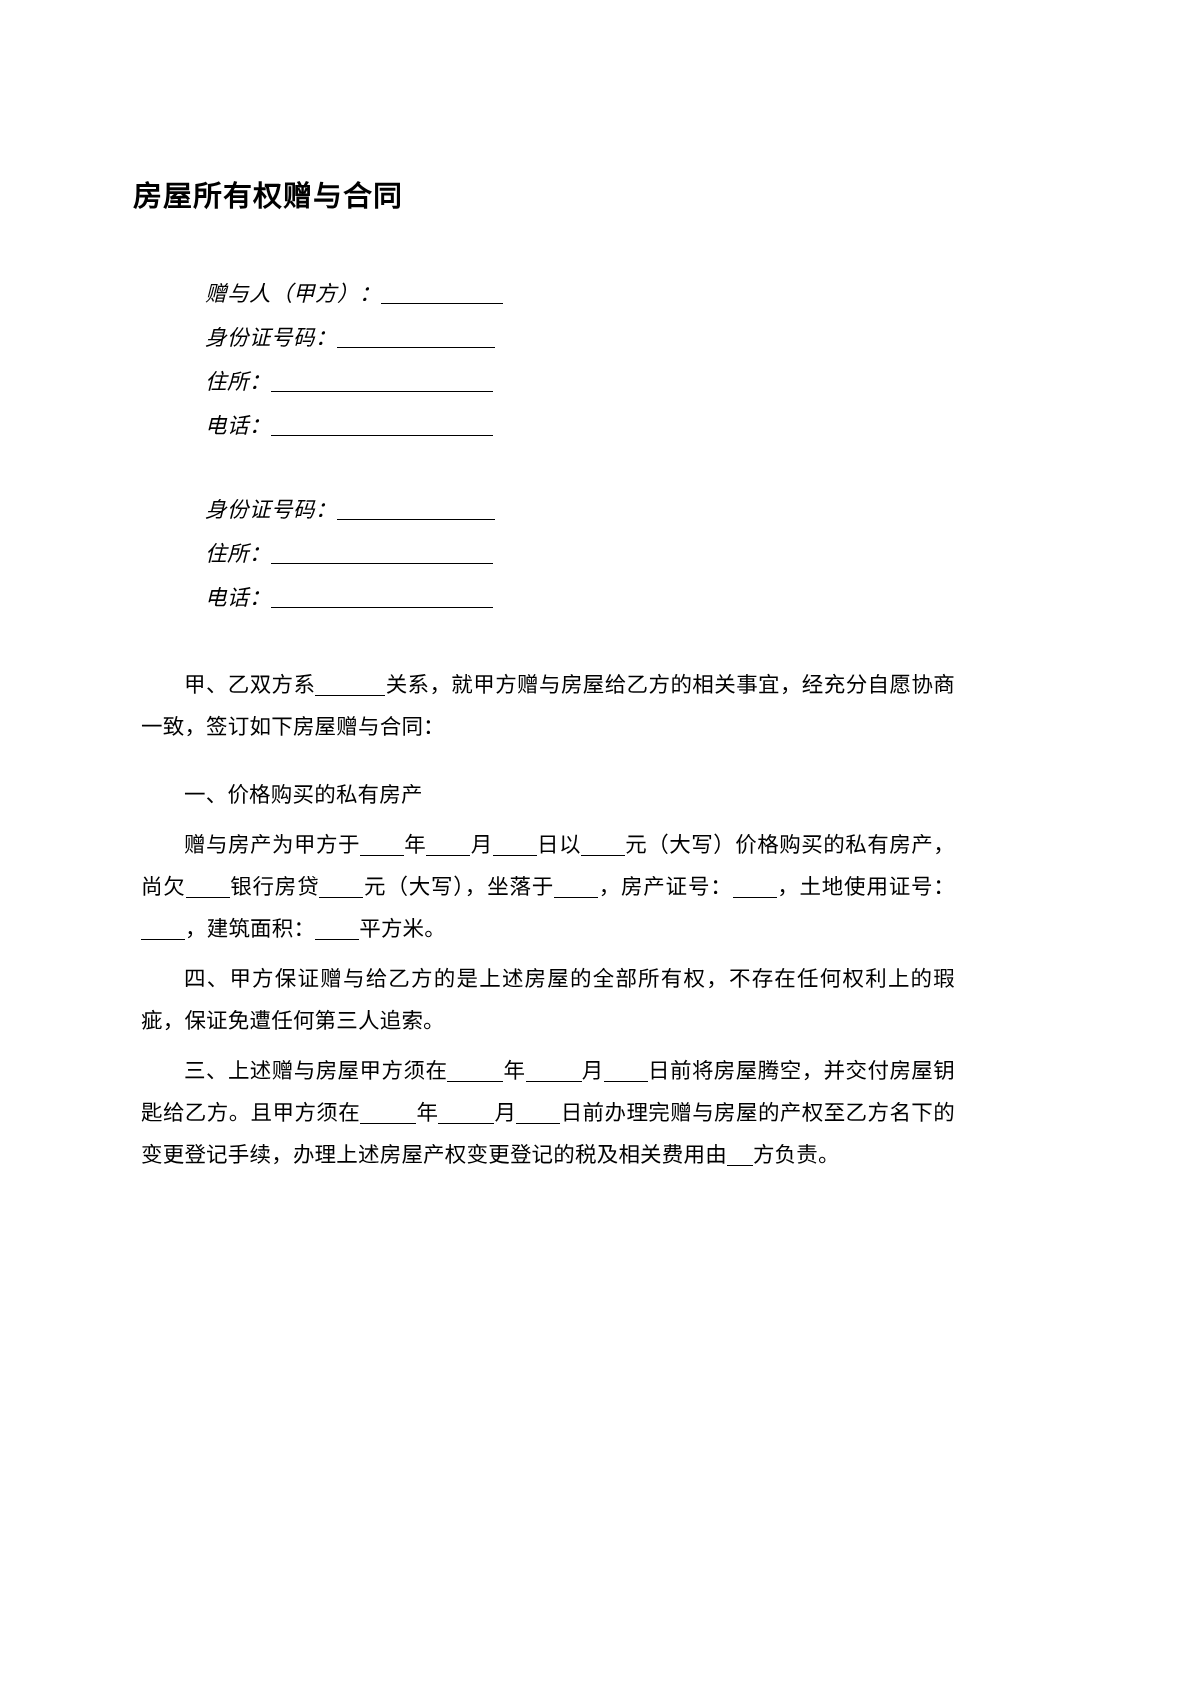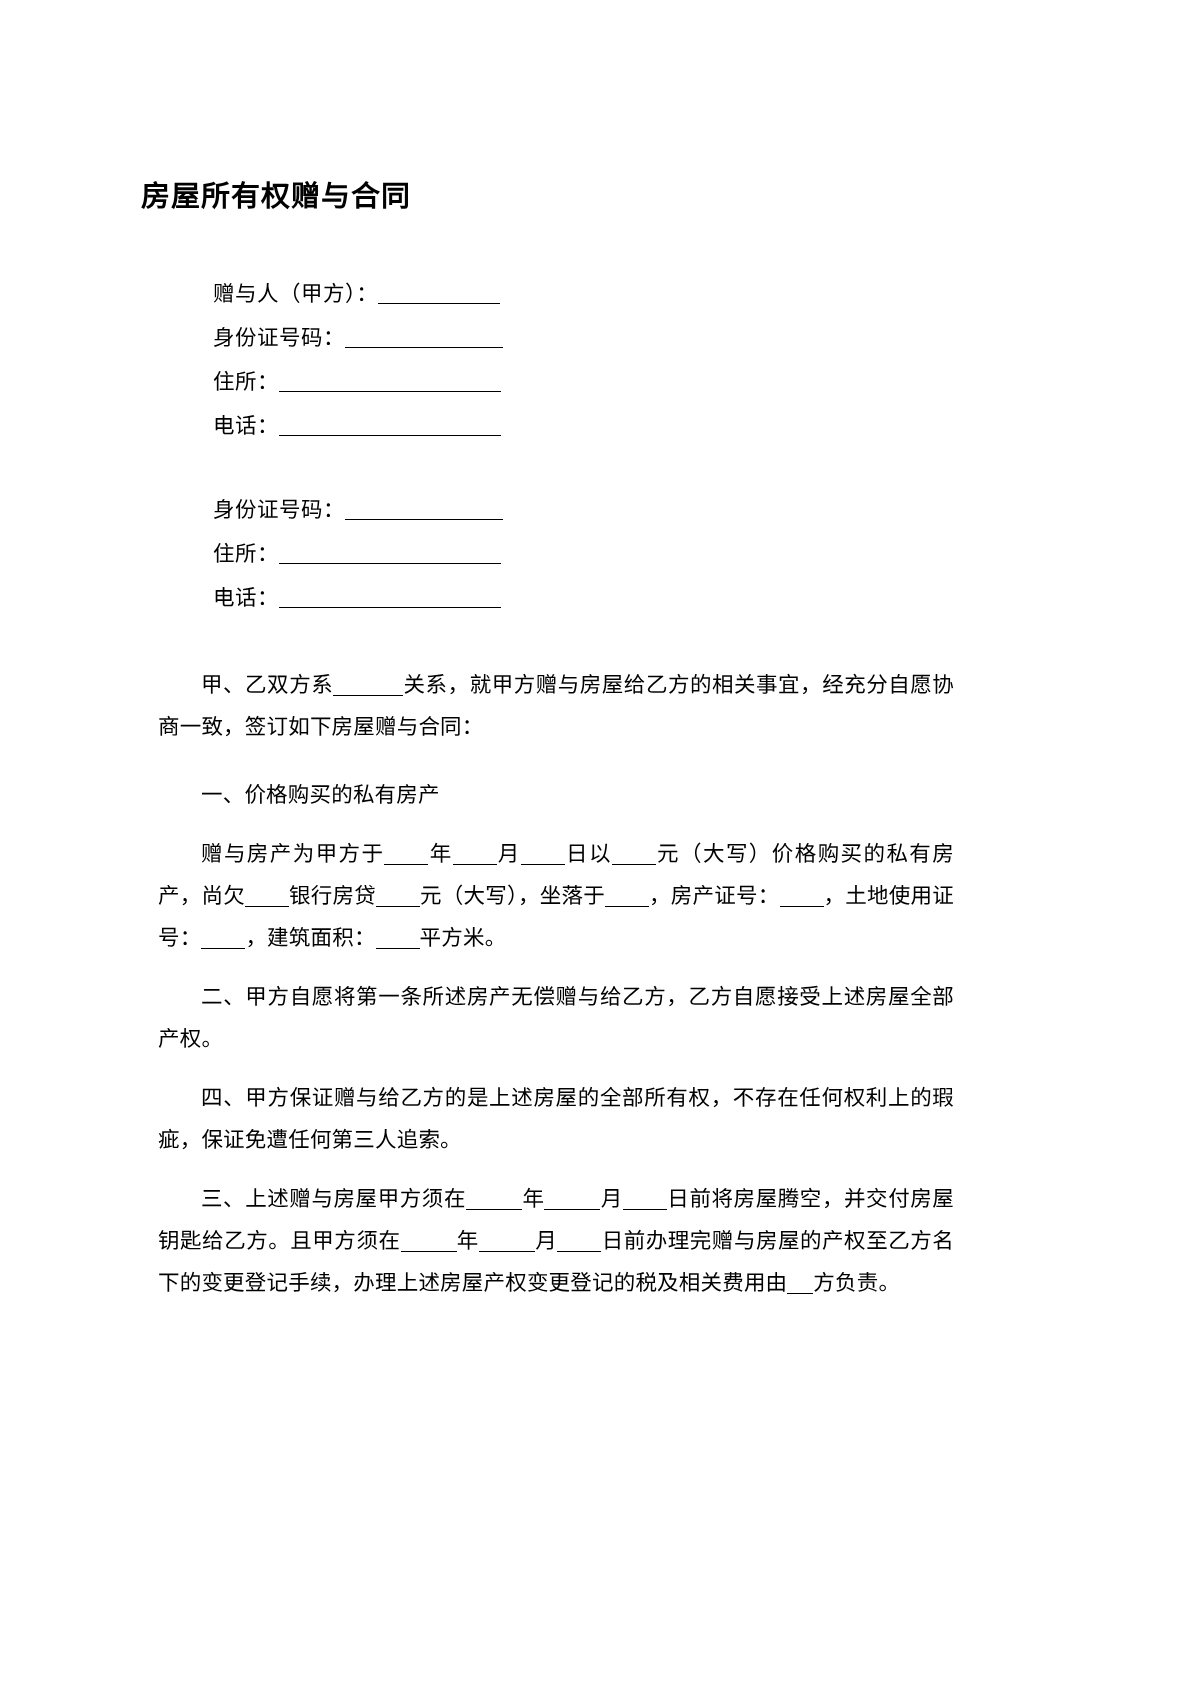--- a/index.html
+++ b/index.html
@@ -17,21 +17,21 @@
     width: 1190px;
     height: 1683px;
     margin: 0 auto;
     background: #ffffff;
     box-sizing: border-box;
     padding: 0;
     overflow: hidden;
   }
   .content {
     position: absolute;
-    left: 141px;
+    left: 133px;
     top: 0;
     width: 830px;
   }
   
   .doc-title {
     font-family: "DejaVu Sans", "Liberation Sans", sans-serif;
     font-weight: bold;
     font-size: 29px;
     line-height: 1.3;
     letter-spacing: 1px;
@@ -45,41 +45,42 @@
     padding-left: 72px;
   }
   .party-block.second {
     margin-top: 40px;
   }
   .party-line {
     font-size: 21.5px;
     line-height: 44px;
     white-space: nowrap;
     letter-spacing: 0.5px;
+    font-style: italic;
   }
   .party-line .lbl {
     display: inline;
   }
   .blank {
     display: inline-block;
     border-bottom: 1.6px solid #000;
     vertical-align: -3px;
     height: 0;
   }
   .blank.w1 { width: 122px; }   
   .blank.w2 { width: 158px; }   
   .blank.w3 { width: 222px; }   
 
   
   .para {
     font-size: 21.5px;
     line-height: 42px;
     text-align: justify;
     text-justify: inter-ideograph;
-    margin: 17px;
+    margin: 8px;
     letter-spacing: 0.2px;
   }
   .para.indent {
     text-indent: 2em;
   }
   .gap-before-body { margin-top: 44px; }
   .gap-section     { margin-top: 26px; }
 
   
   .u {
@@ -135,21 +136,20 @@
         <span class="lbl">电话：</span><span class="blank w3"></span>
       </div>
     </div>
 
     <p class="para indent gap-before-body"><span>甲、乙双方系</span><span class="u xl"></span><span>关系，就甲方赠与房屋给乙方的相关事宜，经充分自愿协商一致，签订如下房屋赠与合同：</span></p>
 
     <p class="para indent gap-section"><span>一、价格购买的私有房产</span></p>
 
     <p class="para indent"><span>赠与房产为甲方于</span><span class="u m"></span><span>年</span><span class="u m"></span><span>月</span><span class="u m"></span><span>日以</span><span class="u m"></span><span>元（大写）价格购买的私有房产，尚欠</span><span class="u m"></span><span>银行房贷</span><span class="u m"></span><span>元（大写），坐落于</span><span class="u m"></span><span>，房产证号：</span><span class="u m"></span><span>，土地使用证号：</span><span class="u m"></span><span>，建筑面积：</span><span class="u m"></span><span>平方米。</span></p>
 
-    <p class="para indent"><span>二、甲方自愿将第一条所述房产无偿赠与给乙方，乙方自愿接受上述房屋全部产权。</span></p>
 
     <p class="para indent"><span>四、甲方保证赠与给乙方的是上述房屋的全部所有权，不存在任何权利上的瑕疵，保证免遭任何第三人追索。</span></p>
 
     <p class="para indent"><span>三、上述赠与房屋甲方须在</span><span class="u l"></span><span>年</span><span class="u l"></span><span>月</span><span class="u m"></span><span>日前将房屋腾空，并交付房屋钥匙给乙方。且甲方须在</span><span class="u l"></span><span>年</span><span class="u l"></span><span>月</span><span class="u m"></span><span>日前办理完赠与房屋的产权至乙方名下的变更登记手续，办理上述房屋产权变更登记的税及相关费用由</span><span class="u s"></span><span>方负责。</span></p>
 
 
   </div>
 </div>
 
 </body></html>

